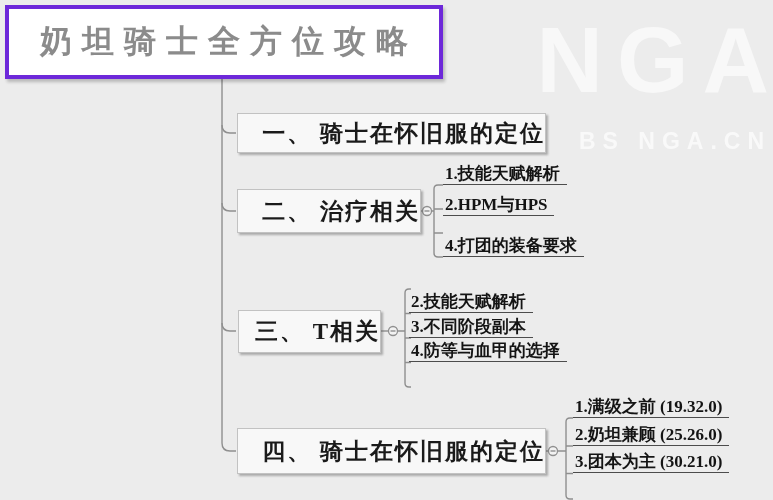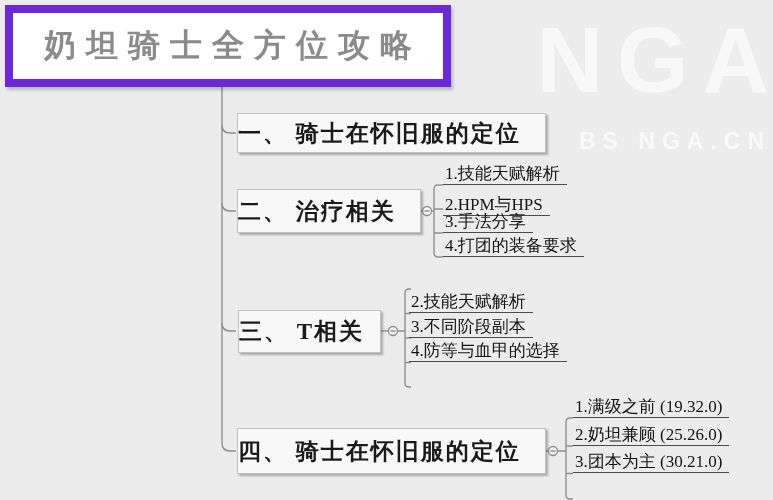--- a/index.html
+++ b/index.html
@@ -25,44 +25,44 @@
     color:rgba(255,255,255,0.68);
     white-space:nowrap;
   }
   
   svg.links{position:absolute;left:0;top:0;z-index:2;}
   svg.links path, svg.links line{stroke:#8f8f8f;stroke-width:1.4;fill:none;}
   svg.links circle{stroke:#8f8f8f;stroke-width:1.3;fill:#f2f2f2;}
   
   .title-box{
     position:absolute;left:5px;top:5px;width:430px;height:66px;z-index:3;
-    background:#ffffff;border:8px solid #6d28d9;
+    background:#ffffff;border:4px solid #6d28d9;
     box-shadow:2px 3px 3px rgba(0,0,0,0.22);
     display:flex;align-items:center;justify-content:center;
   }
   .title-box span{
     font-size:32px;font-weight:600;letter-spacing:10px;padding-left:10px;
     color:#8b8b8b;white-space:nowrap;
   }
   
   .node{
     position:absolute;z-index:3;
     background:#f8f8f8;border:1px solid #c2c2c2;
     box-shadow:2px 2px 2px rgba(90,90,90,0.45);
-    display:flex;align-items:center;justify-content:flex-start;
+    display:flex;align-items:center;justify-content:flex-end;
     box-sizing:border-box;
   }
   .node span{
     font-size:23px;font-weight:600;letter-spacing:2px;
     color:#1a1a1a;white-space:nowrap;
   }
   
   .leaf{
     position:absolute;z-index:3;
-    font-size:17px;font-weight:400;line-height:20px;
+    font-size:17px;font-weight:700;line-height:20px;
     color:#141414;white-space:nowrap;
     padding:0 7px 0 2px;
     border-bottom:1.5px solid #4c4c4c;
     height:20px;
     text-align:right;
   }
 </style>
 </head>
 <body>
 
@@ -109,21 +109,20 @@
   <div class="node" style="left:237px;top:189px;width:184px;height:44px">
     <span>二、 治疗相关</span>
   </div>
 
   <div class="node" style="left:237px;top:428px;width:309px;height:46px">
     <span>四、 骑士在怀旧服的定位</span>
   </div>
 
   <div class="leaf" style="left:443px;top:164px">1.技能天赋解析</div>
   <div class="leaf" style="left:443px;top:195px">2.HPM与HPS</div>
-  <div class="leaf" style="left:443px;top:212px">3.手法分享</div>
   <div class="leaf" style="left:443px;top:236px">4.打团的装备要求</div>
 
   <div class="leaf" style="left:409px;top:292px">2.技能天赋解析</div>
   <div class="leaf" style="left:409px;top:317px">3.不同阶段副本</div>
   <div class="leaf" style="left:409px;top:341px">4.防等与血甲的选择</div>
 
   <div class="leaf" style="left:573px;top:397px">1.满级之前 (19.32.0)</div>
   <div class="leaf" style="left:573px;top:425px">2.奶坦兼顾 (25.26.0)</div>
   <div class="leaf" style="left:573px;top:452px">3.团本为主 (30.21.0)</div>
 

